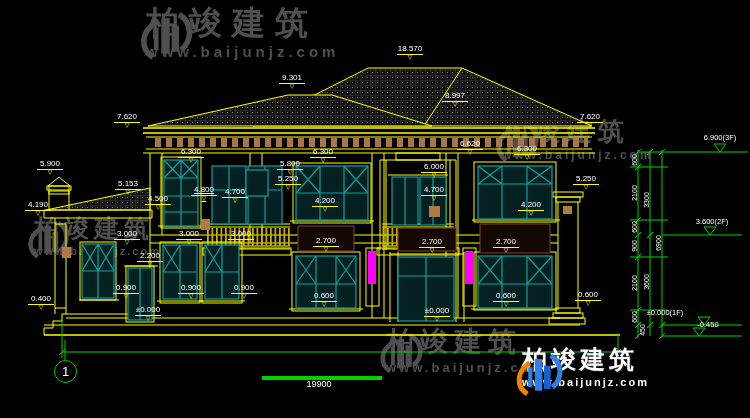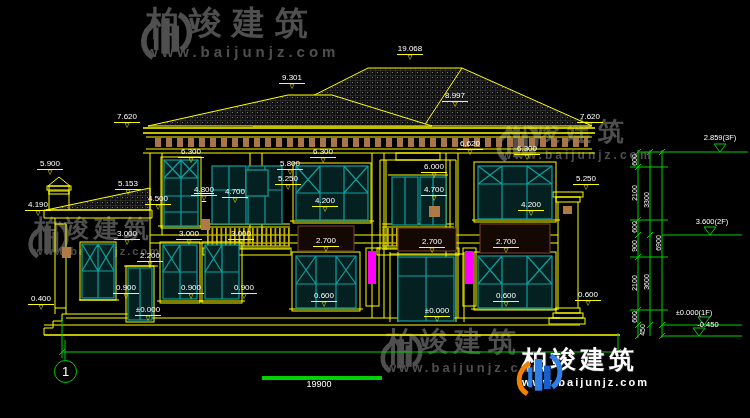--- a/index.html
+++ b/index.html
@@ -290,21 +290,21 @@
       <polygon points="714,144 726,144 720,152"></polygon>
       <polygon points="704,227 716,227 710,235"></polygon>
       <polygon points="698,317 710,317 704,325"></polygon>
       <polygon points="693,328 705,328 699,336"></polygon>
       <path d="M62 352H618M59 355l6-6M615 355l6-6M62 318V358M618 333V358M65 340V360"></path>
     </g>
   </svg>
 
   <div id="labels">
       <div class="dim" style="left: 410px; top: 45px;">
-        <span class="dt">19.068</span>
+        <span class="dt">18.570</span>
         <span class="dl"></span>
         <span class="dv">▽</span>
       </div>
       <div class="dim" style="left: 292px; top: 74px;">
         <span class="dt">9.301</span>
         <span class="dl"></span>
         <span class="dv">▽</span>
       </div>
       <div class="dim" style="left: 455px; top: 92px;">
         <span class="dt">8.997</span>
@@ -489,23 +489,23 @@
       <div class="chain" style="left: 634px; top: 160px;">600</div>
       <div class="chain" style="left: 634px; top: 193px;">2100</div>
       <div class="chain" style="left: 646px; top: 200px;">3300</div>
       <div class="chain" style="left: 634px; top: 227px;">600</div>
       <div class="chain" style="left: 634px; top: 246px;">900</div>
       <div class="chain" style="left: 658px; top: 243px;">6900</div>
       <div class="chain" style="left: 634px; top: 283px;">2100</div>
       <div class="chain" style="left: 646px; top: 282px;">3600</div>
       <div class="chain" style="left: 634px; top: 317px;">600</div>
       <div class="chain" style="left: 642px; top: 330px;">450</div>
-      <div class="lvl" style="left: 720px; top: 133px;">2.859(3F)</div>
+      <div class="lvl" style="left: 720px; top: 133px;">6.900(3F)</div>
       <div class="lvl" style="left: 712px; top: 217px; text-align: right;">3.600(2F)</div>
-      <div class="lvl" style="left: 694px; top: 308px;">±0.000(1F)</div>
+      <div class="lvl" style="left: 665px; top: 308px;">±0.000(1F)</div>
       <div class="lvl" style="left: 708px; top: 320px;">-0.450</div>
     </div>
 
   <div id="overall-dim">19900</div>
   <div id="axis-bubble">
     <span>1</span>
   </div>
   <div id="title-underline"></div>
 </div>
 

